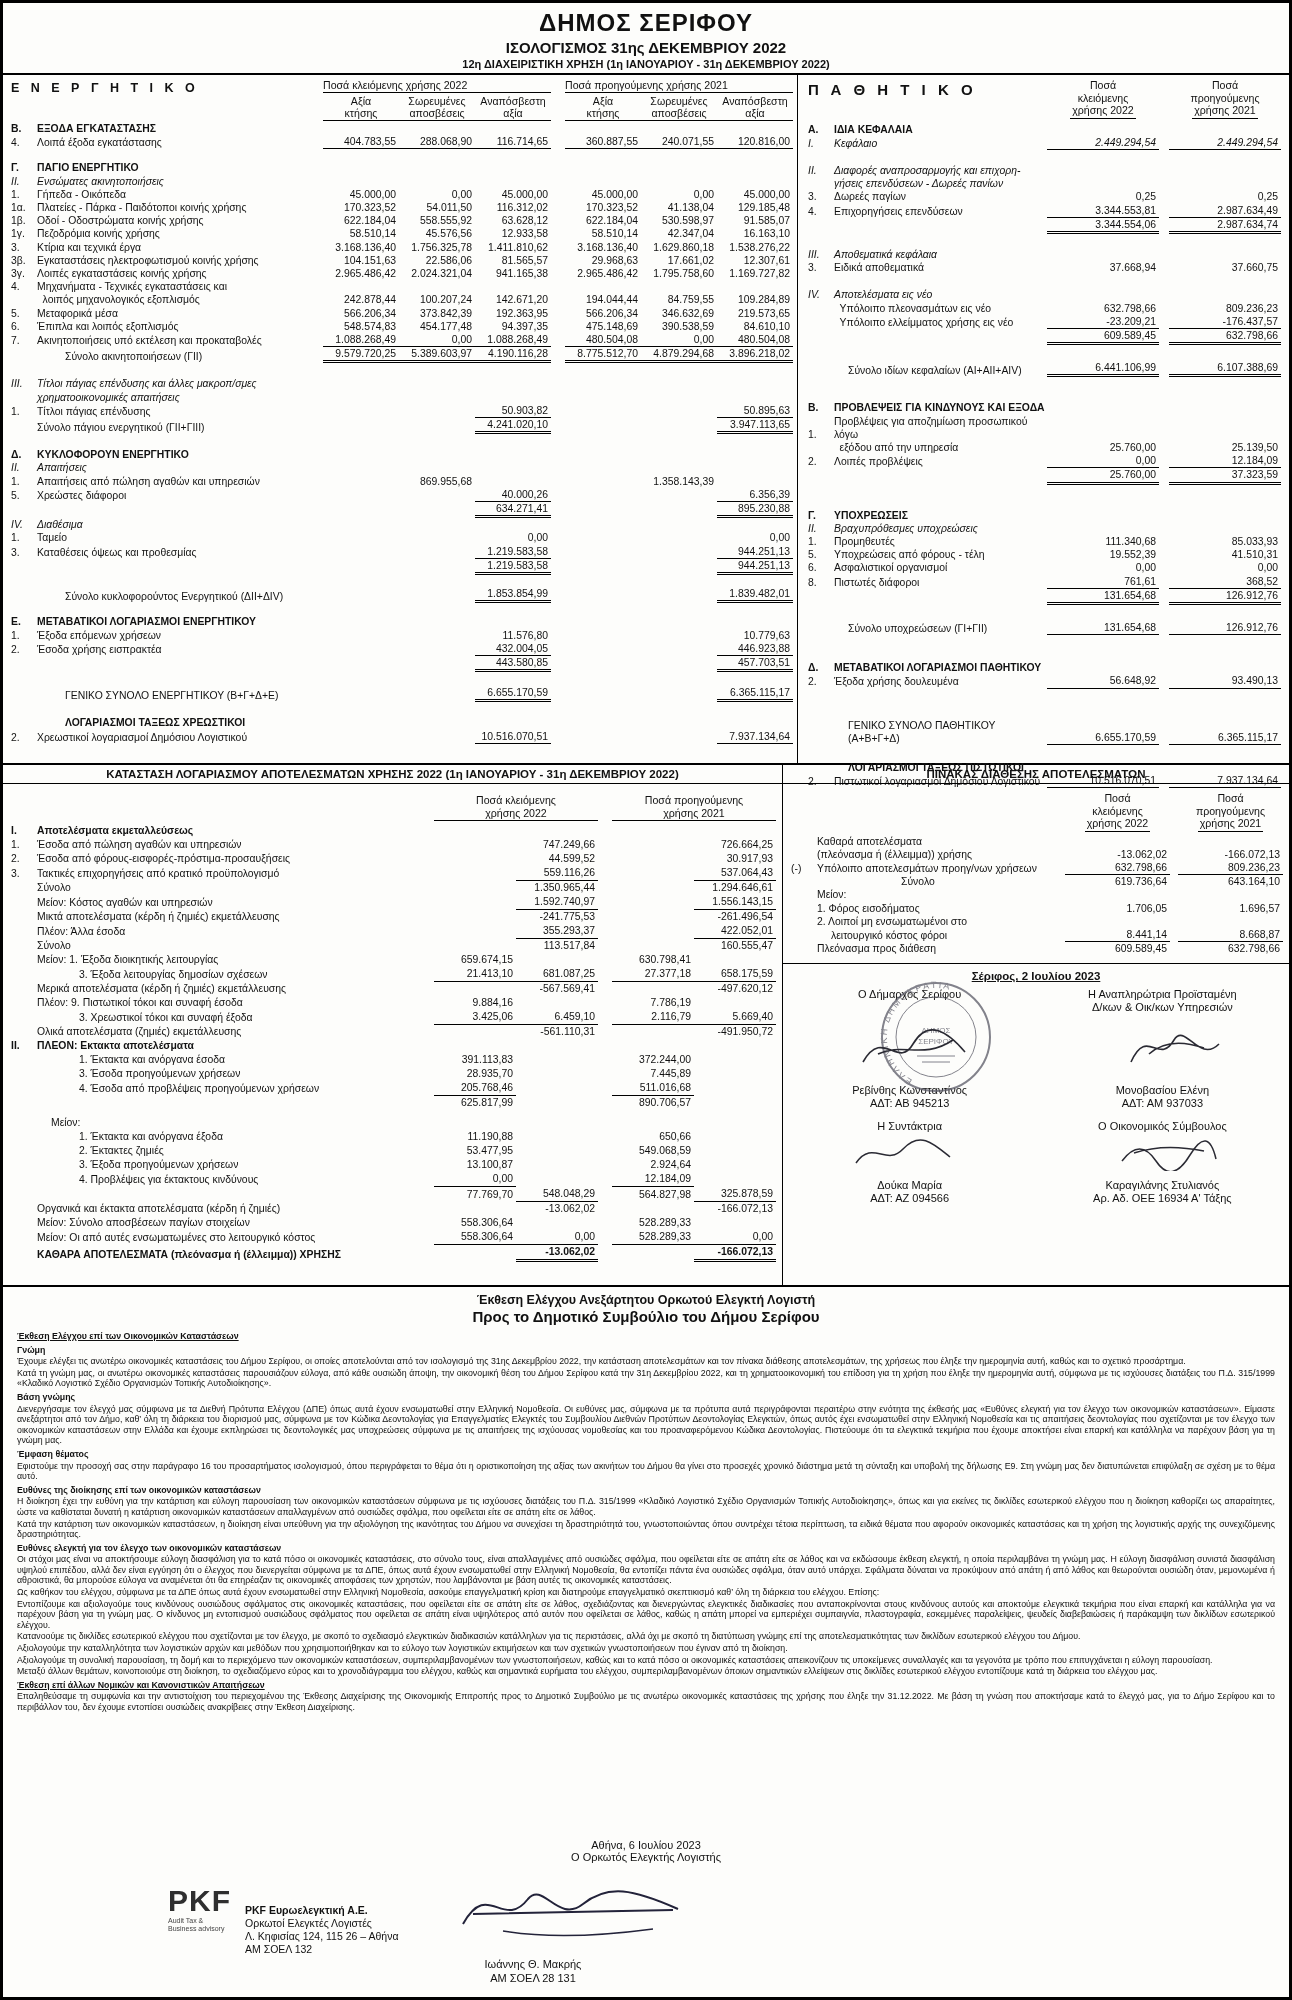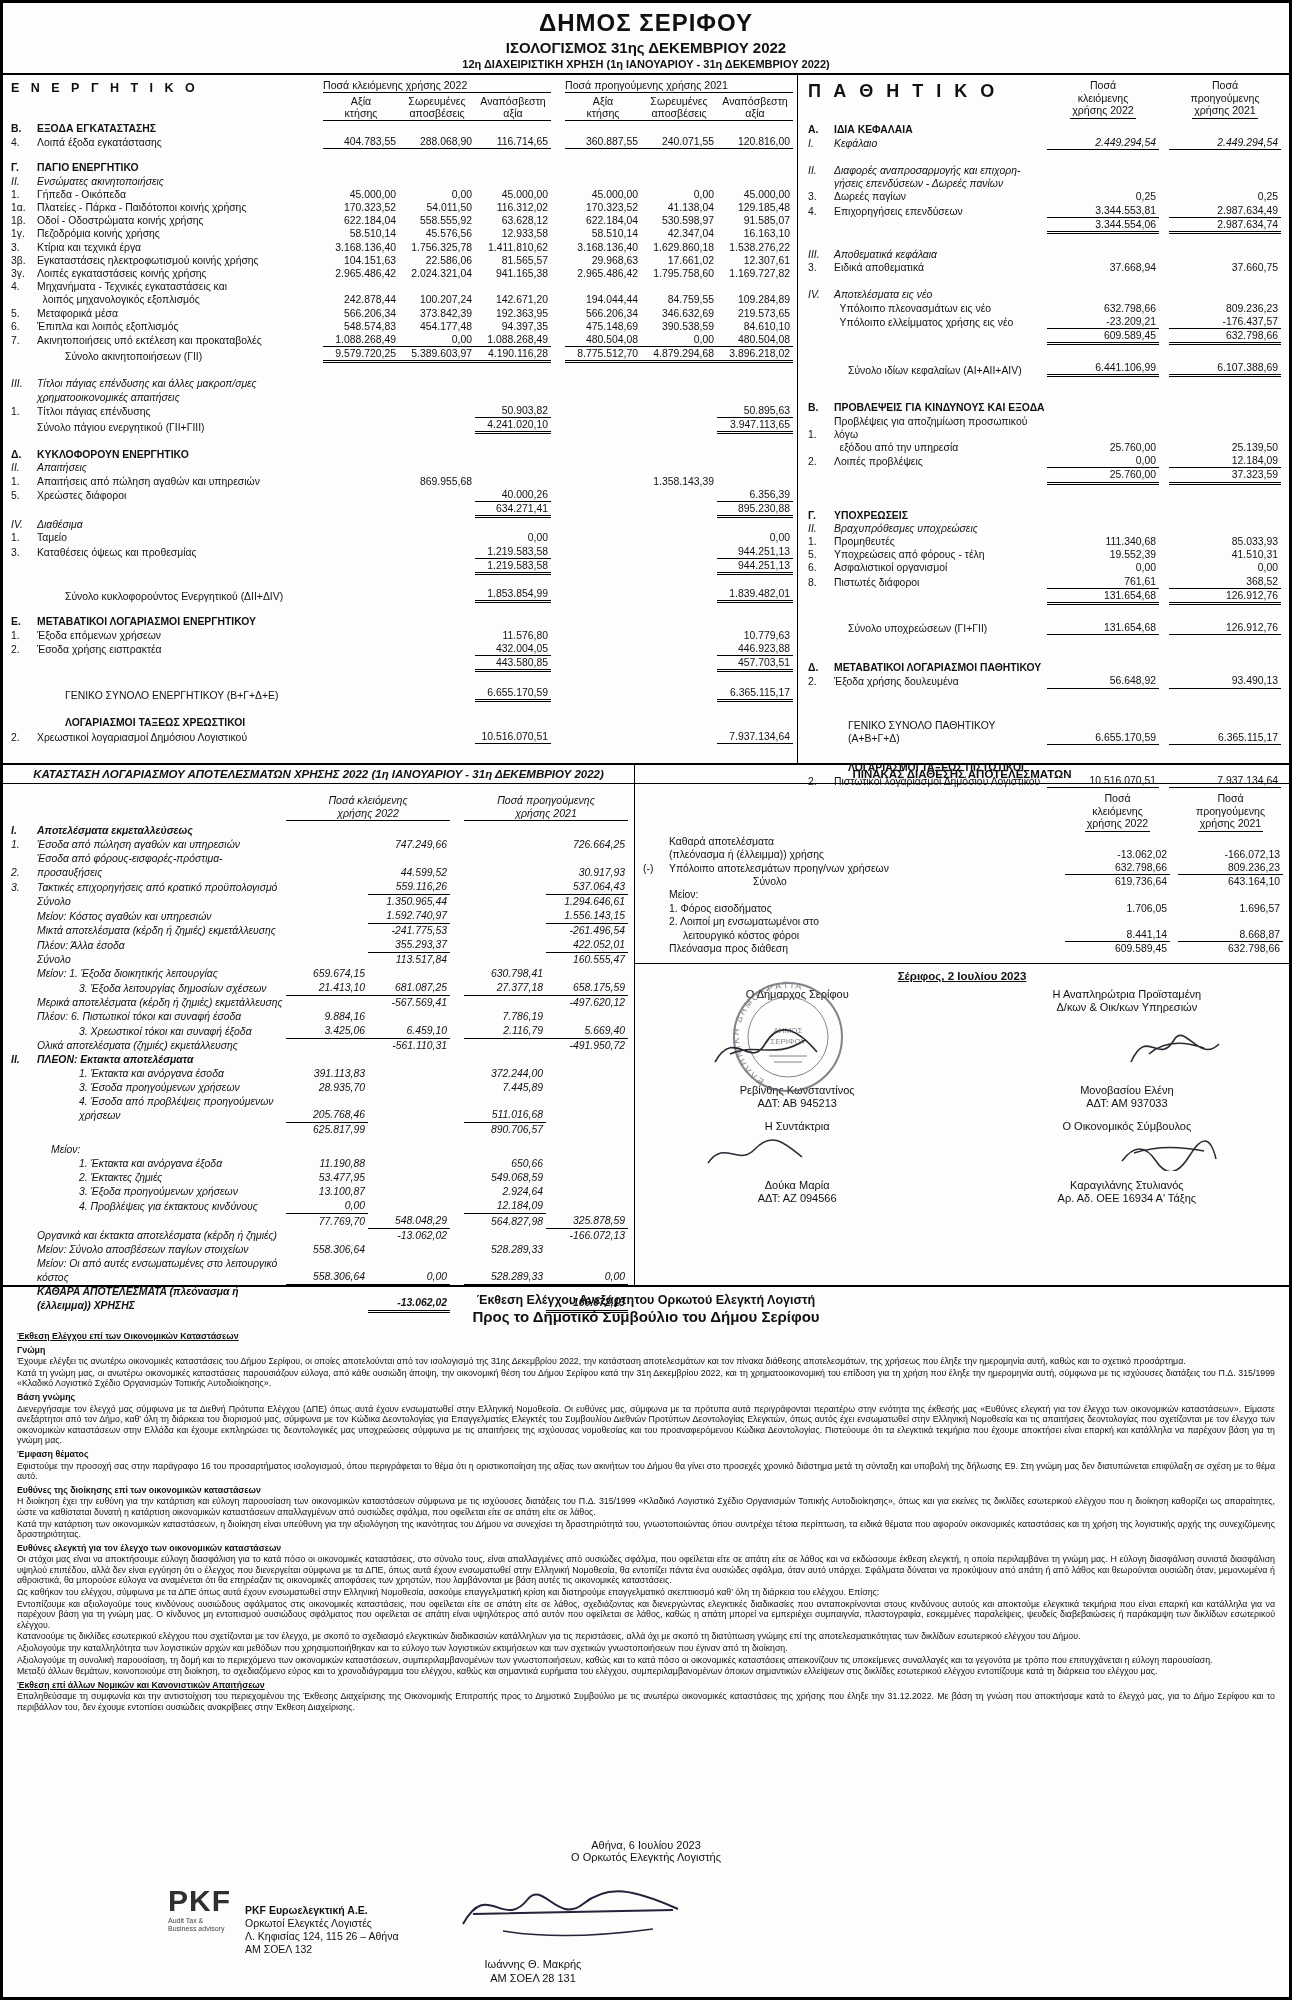--- a/index.html
+++ b/index.html
@@ -35,27 +35,27 @@
   .sp{width:100%;}
   
   .bal-head6{display:flex;font-size:10.6px;margin-bottom:1px;}
   .bal-head6 .hl{flex:1;font-weight:bold;font-size:12.5px;letter-spacing:4px;padding-top:2px;}
   .grp{width:228px;flex:none;}
   .grp+.grp{margin-left:14px;}
   .grp .gt{text-align:left;border-bottom:1px solid #000;padding-bottom:1px;}
   .grp .gsub{display:flex;}
   .grp .gc{width:76px;text-align:center;border-bottom:1px solid #000;line-height:12px;padding:2px 0 1px;}
   .bal-head2{display:flex;font-size:10.6px;margin-bottom:4px;}
-  .bal-head2 .hl{flex:1;font-weight:bold;font-size:18px;letter-spacing:4px;padding-top:2px;}
+  .bal-head2 .hl{flex:1;font-weight:bold;font-size:15px;letter-spacing:4px;padding-top:2px;}
   .hc2{width:112px;flex:none;text-align:center;line-height:12.5px;}
   .hc2+.hc2{margin-left:10px;}
   .hc2 .ul{border-bottom:1px solid #000;display:inline-block;padding:0 2px 1px;}
   
   .income{display:flex;height:520px;border-top:2px solid #000;}
-  .inc-left{width:632px;border-right:1.5px solid #000;box-sizing:border-box;font-style:italic;}
+  .inc-left{width:780px;border-right:1.5px solid #000;box-sizing:border-box;}
   .inc-right{flex:1;box-sizing:border-box;display:flex;flex-direction:column;}
   .inc-title{font-weight:bold;font-size:11.5px;text-align:center;border-bottom:1.5px solid #000;
              padding:3px 2px;}
   .inc-body{padding:4px 6px 0 8px;}
   .inc-head{display:flex;font-size:10.6px;margin:6px 0 3px;}
   .inc-head .hl{flex:1;}
   .ig{width:164px;flex:none;text-align:center;line-height:12.5px;border-bottom:1px solid #000;padding-bottom:1px;}
   .ig+.ig{margin-left:14px;}
   .inc-left .bs-row{font-size:10.4px;line-height:14px;}
   .dist-head{display:flex;font-size:10.6px;margin:4px 0 3px;}
@@ -833,21 +833,21 @@
             <div class="bs-row">
               <span class="rn"></span>
               <span class="rl">Μερικά αποτελέσματα (κέρδη ή ζημιές) εκμετάλλευσης</span>
               <span class="num"></span>
               <span class="num">-567.569,41</span>
               <span class="num gap"></span>
               <span class="num">-497.620,12</span>
             </div>
             <div class="bs-row">
               <span class="rn"></span>
-              <span class="rl">Πλέον: 6. Πιστωτικοί τόκοι και συναφή έσοδα</span>
+              <span class="rl">Πλέον: 9. Πιστωτικοί τόκοι και συναφή έσοδα</span>
               <span class="num">9.884,16</span>
               <span class="num"></span>
               <span class="num gap">7.786,19</span>
               <span class="num"></span>
             </div>
             <div class="bs-row">
               <span class="rn"></span>
               <span class="rl" style="padding-left: 42px;">3. Χρεωστικοί τόκοι και συναφή έξοδα</span>
               <span class="num u">3.425,06</span>
               <span class="num u">6.459,10</span>

